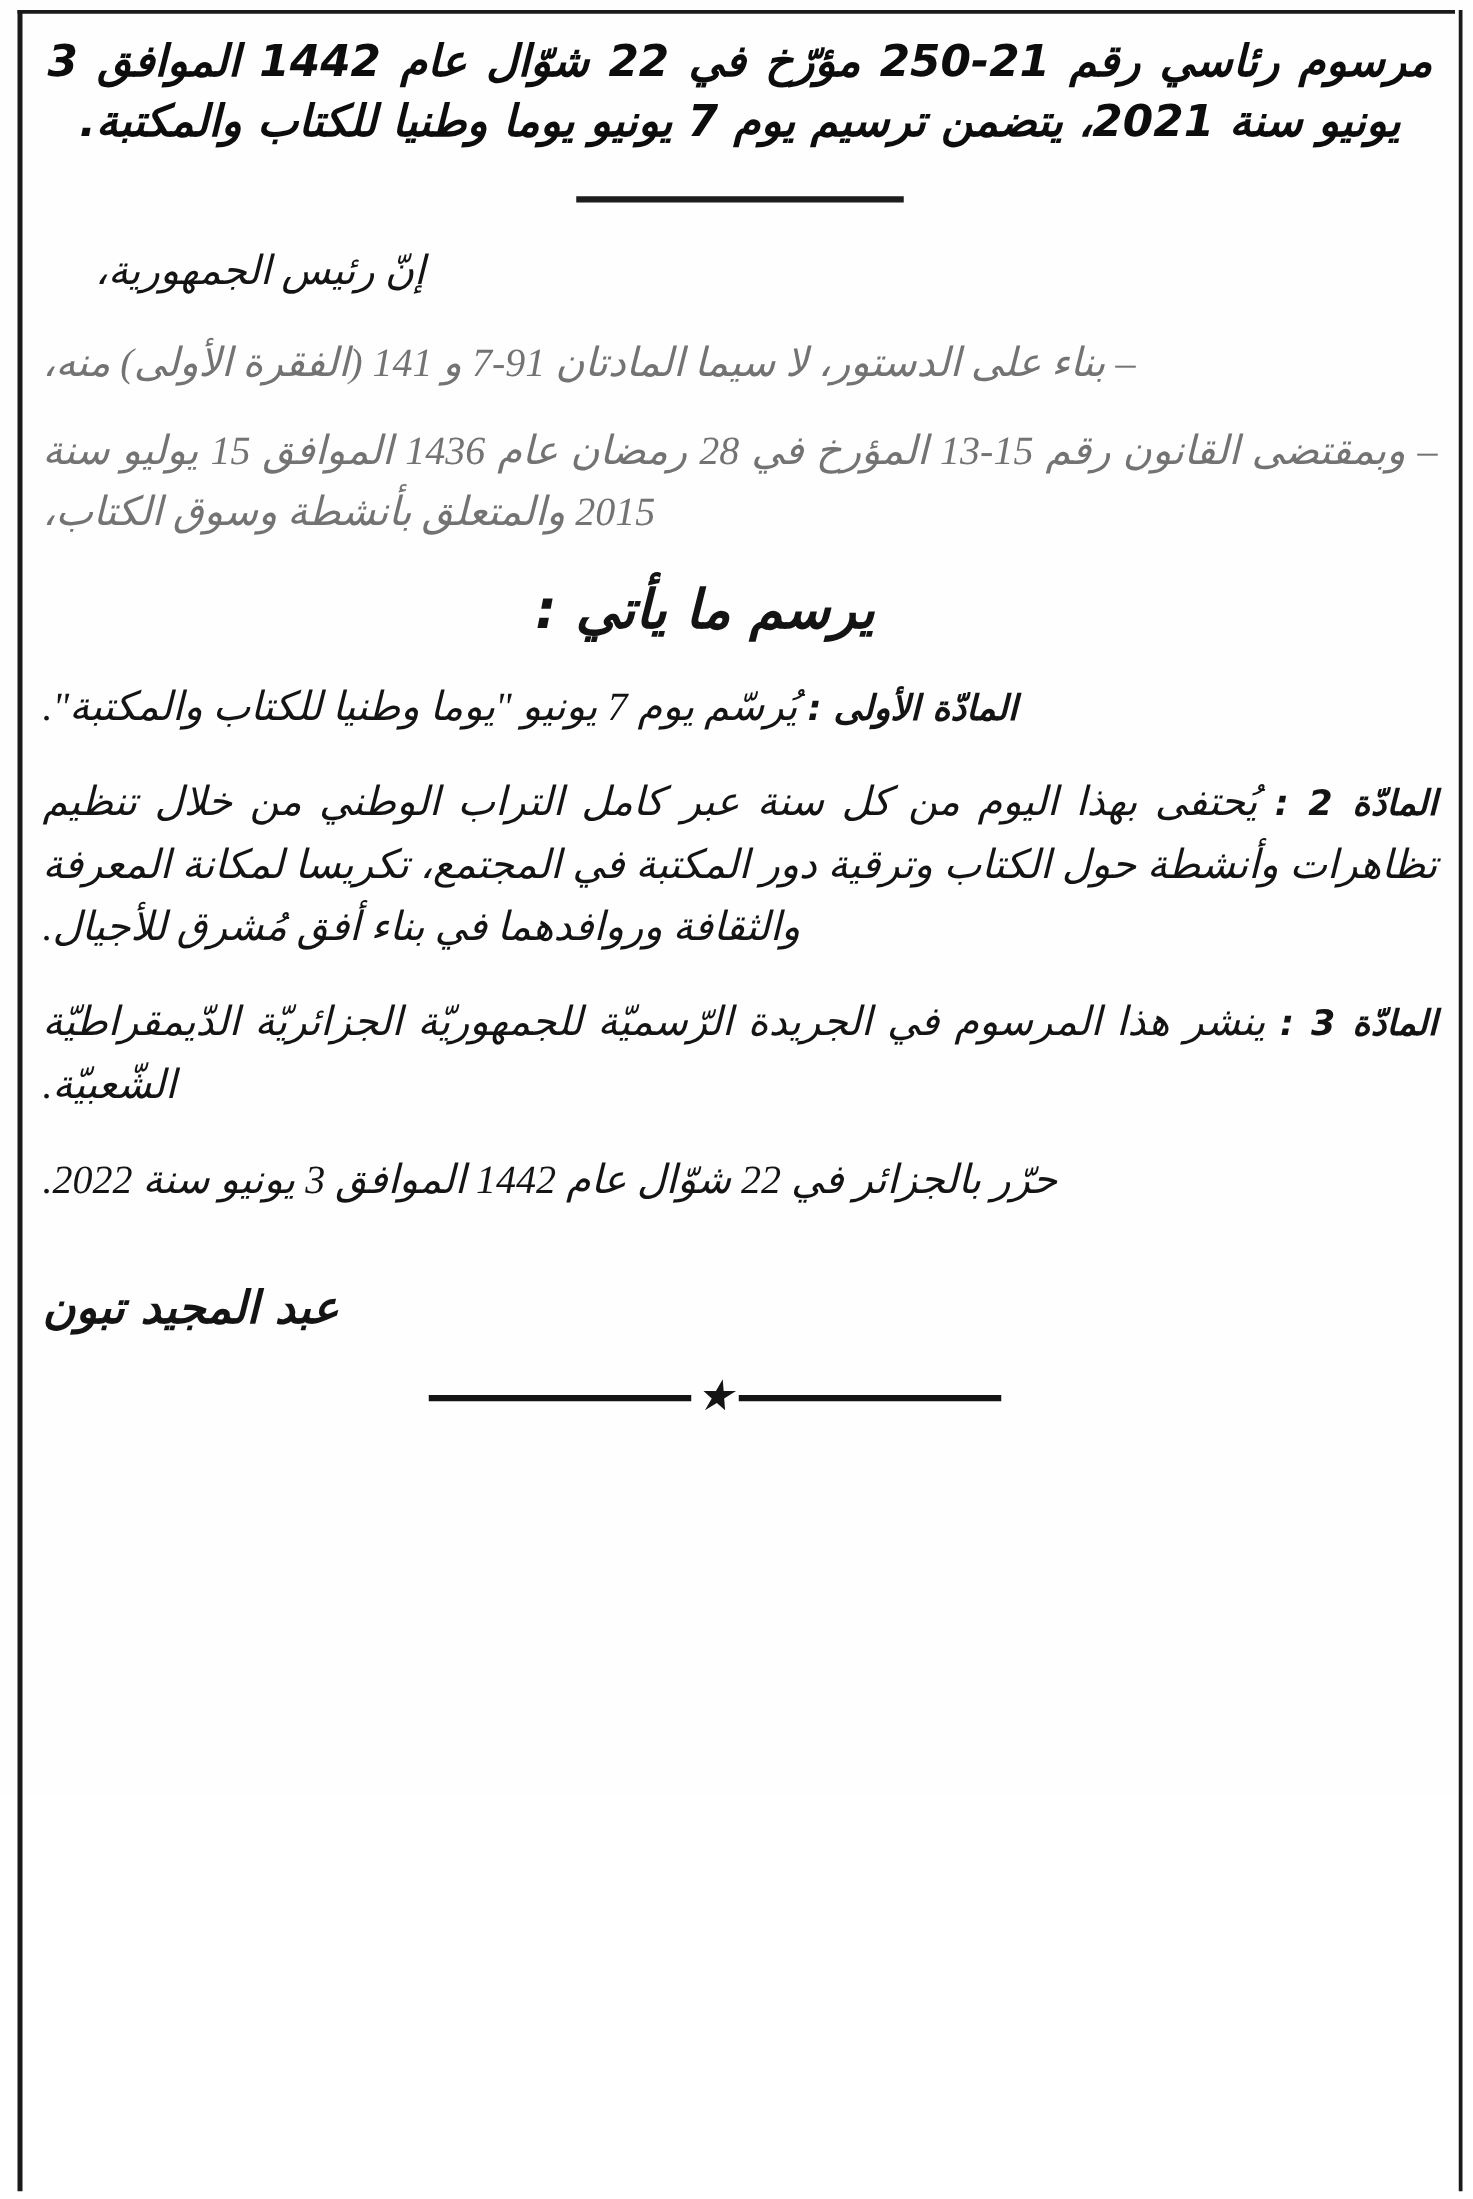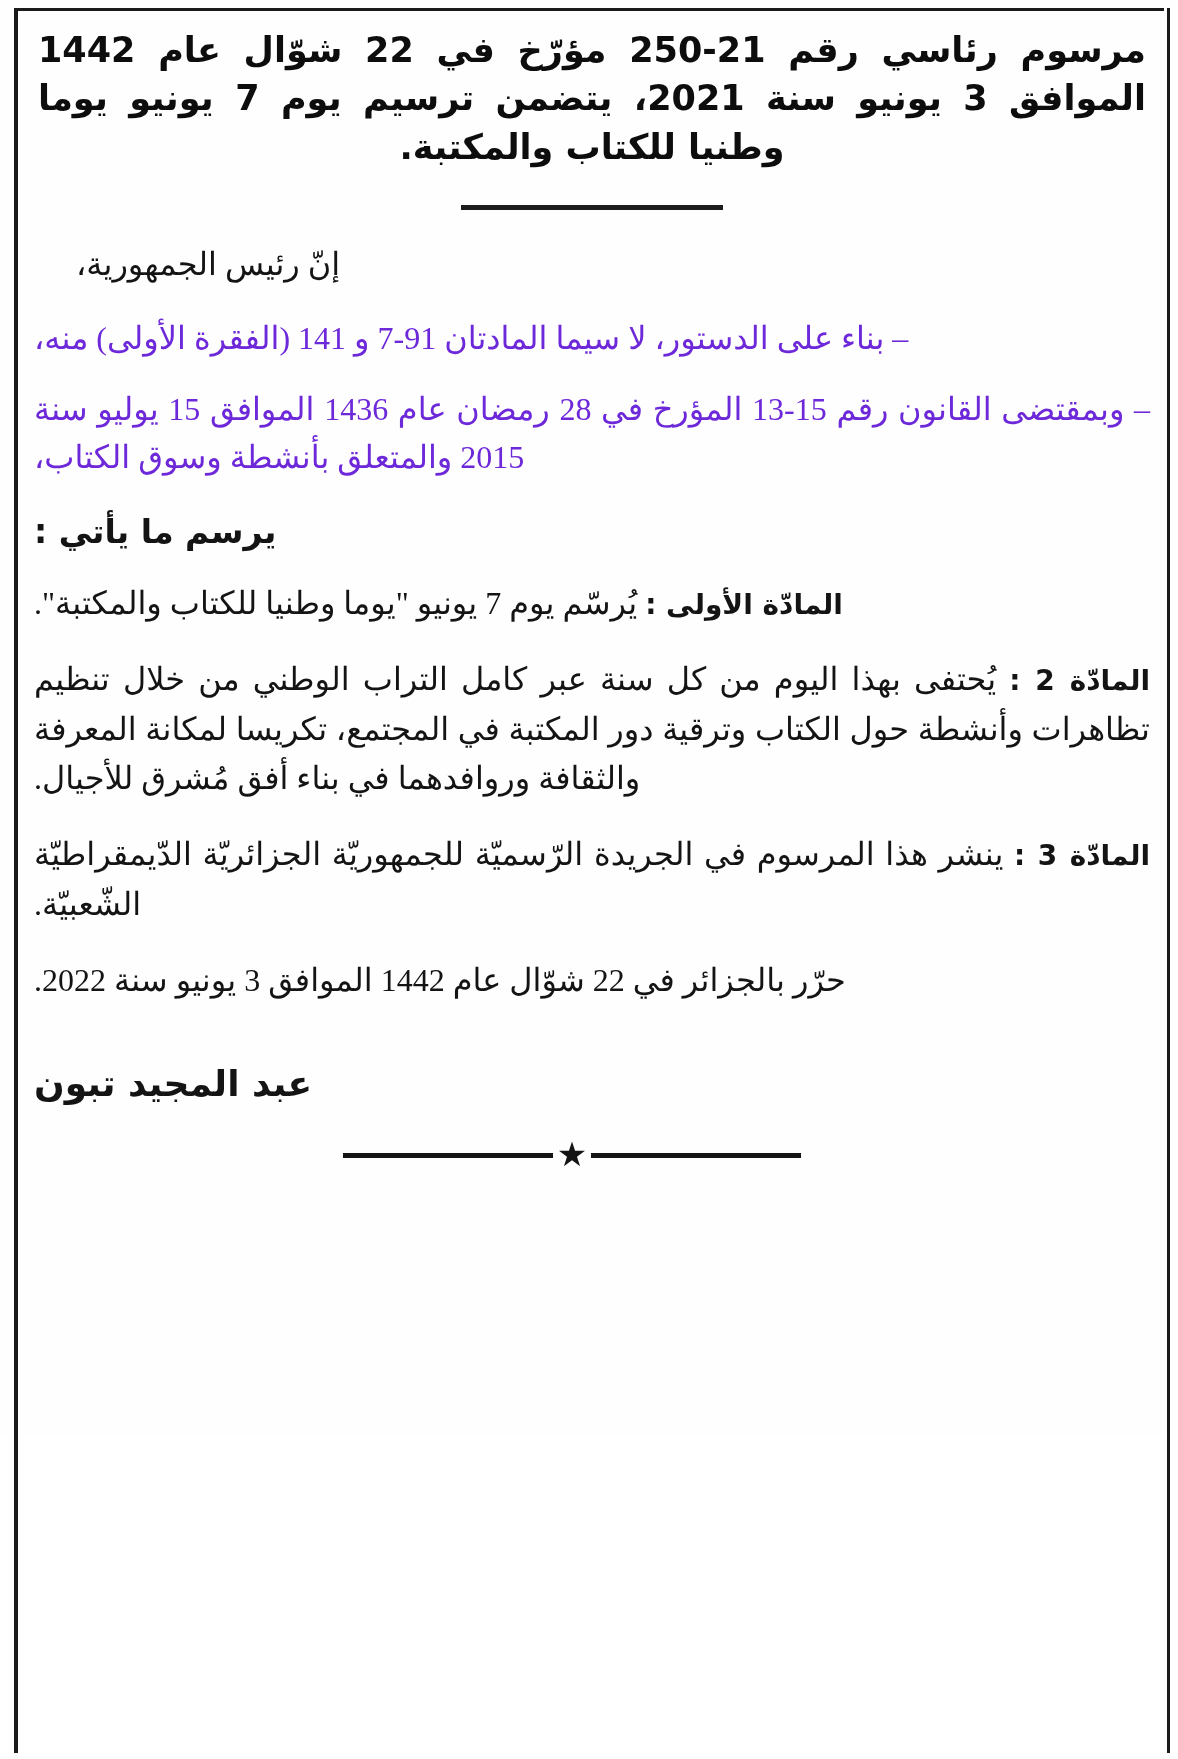--- a/index.html
+++ b/index.html
@@ -15,20 +15,21 @@
     color: #141414;
   }
 
   
   .page {
     position: relative;
     width: 1178px;
     height: 1435px;
     box-sizing: border-box;
     background: #fefefe;
+    font-style: italic;
   }
   .rule-top {
     position: absolute;
     top: 8px; left: 14px;
     width: 1150px; height: 3px;
     background: #1a1a1a;
   }
   .rule-left {
     position: absolute;
     top: 8px; left: 14px;
@@ -72,37 +73,37 @@
     margin: 34px auto 30px auto;
   }
 
   
   .para {
     font-size: 32px;
     line-height: 1.52;
     margin: 0 0 22px 0;
     text-align: justify;
     text-align-last: left;
-    color: #6d28d9;
+    color: #737373;
   }
 
   .preamble-line {
     font-size: 32px;
     line-height: 1.5;
     margin: 0 0 26px 0;
     text-align: left;
     padding-left: 42px;
   }
 
   .enacting {
     font-family: "DejaVu Sans", "Liberation Sans", sans-serif;
     font-weight: bold;
-    font-size: 33px;
+    font-size: 43px;
     margin: 30px 0 28px 0;
-    text-align: left;
+    text-align: center;
     padding-right: 56px;
     letter-spacing: 0.3px;
   }
 
   .art-label {
     font-family: "DejaVu Sans", "Liberation Sans", sans-serif;
     font-weight: bold;
     font-size: 28px;
   }
 

